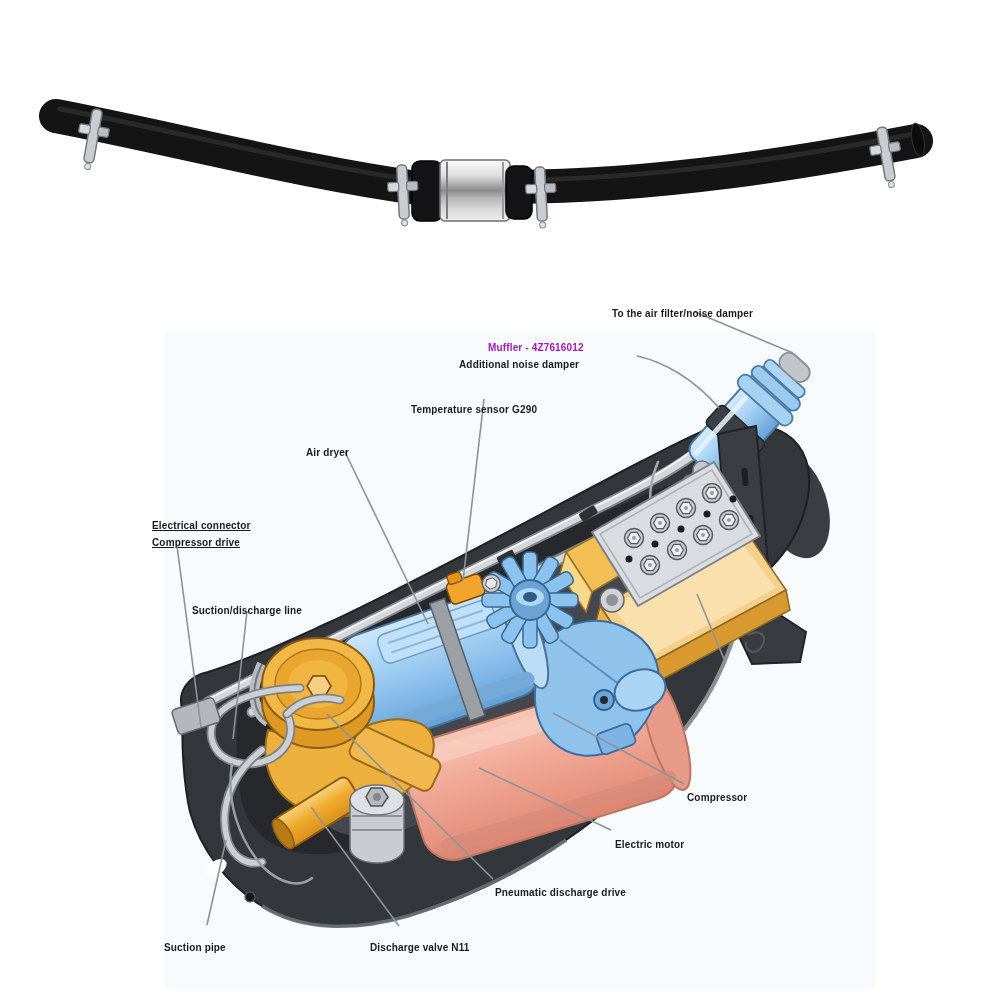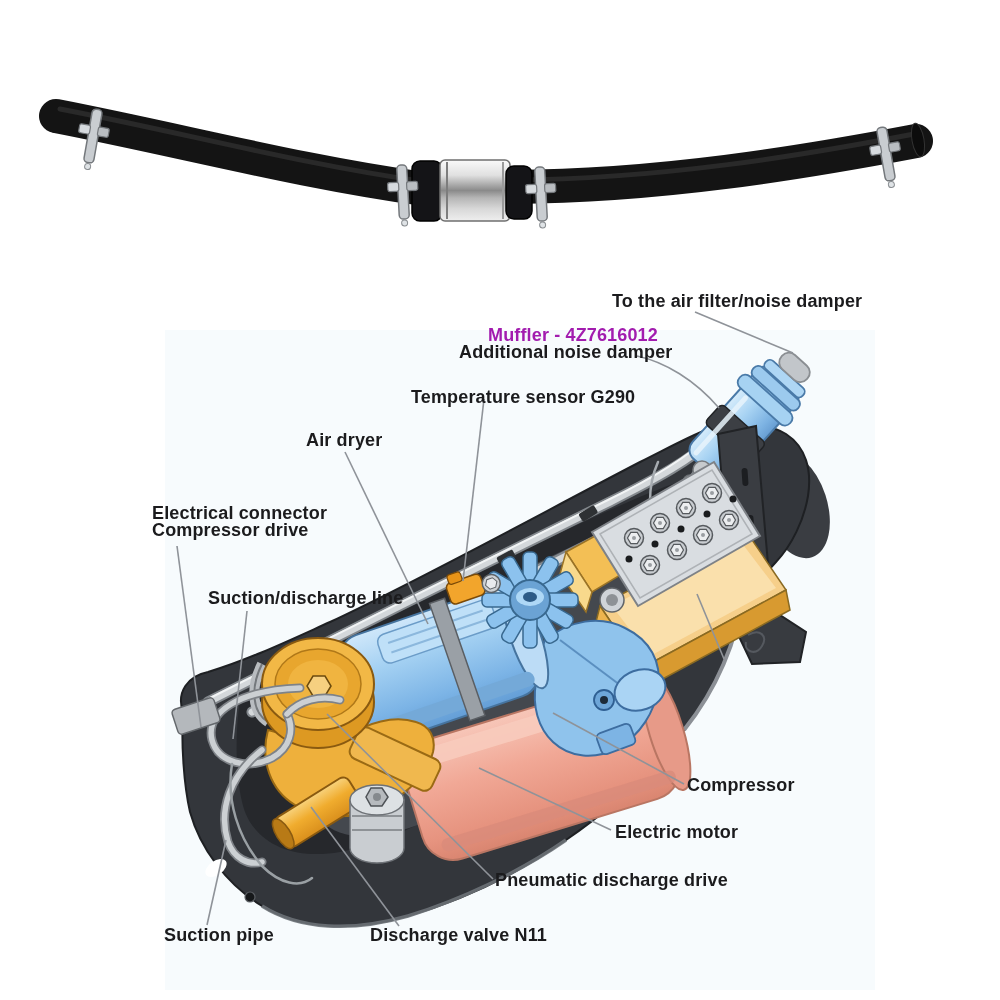--- a/index.html
+++ b/index.html
@@ -1,21 +1,21 @@
 <!DOCTYPE html>
 <html><head>
 <meta charset="utf-8">
 <style>
   html,body{margin:0;padding:0;background:#ffffff;}
   .stage{position:relative;width:1000px;height:1000px;background:#ffffff;overflow:hidden;
          font-family:"Liberation Sans", sans-serif;}
   #art{position:absolute;left:0;top:0;width:1000px;height:1000px;}
-  .lbl{position:absolute;font-weight:700;font-size:18px;line-height:17px;color:#1b1b1d;
-       white-space:nowrap;letter-spacing:.15px;}
-  .lbl .ln{display:block;}
+  .lbl{position:absolute;font-weight:700;font-size:10px;line-height:17px;color:#1b1b1d;
+       white-space:nowrap;letter-spacing:.15px;margin-top:12px;}
+  .lbl .ln{display:block;text-decoration:underline;}
   .lbl.red{color:#a21caf;}
 </style>
 </head>
 <body>
 
 <div class="stage">
 
 <svg id="art" viewBox="0 0 1000 1000" xmlns="http://www.w3.org/2000/svg">
   <defs>
     <linearGradient id="gMetal" x1="0" y1="0" x2="0" y2="1">
@@ -282,20 +282,20 @@
 
 <div class="lbl" style="left:612px;top:293px"><span>To the air filter/noise damper</span></div>
 <div class="lbl red" style="left:488px;top:327px"><span>Muffler - 4Z7616012</span></div>
 <div class="lbl" style="left:459px;top:344px"><span>Additional noise damper</span></div>
 <div class="lbl" style="left:411px;top:389px"><span>Temperature sensor G290</span></div>
 <div class="lbl" style="left:306px;top:432px"><span>Air dryer</span></div>
 <div class="lbl" style="left:152px;top:505px">
   <span class="ln">Electrical connector</span>
   <span class="ln">Compressor drive</span>
 </div>
-<div class="lbl" style="left:208px;top:590px"><span>Suction/discharge line</span></div>
+<div class="lbl" style="left:192px;top:590px"><span>Suction/discharge line</span></div>
 <div class="lbl" style="left:687px;top:777px"><span>Compressor</span></div>
 <div class="lbl" style="left:615px;top:824px"><span>Electric motor</span></div>
 <div class="lbl" style="left:495px;top:872px"><span>Pneumatic discharge drive</span></div>
 <div class="lbl" style="left:164px;top:927px"><span>Suction pipe</span></div>
 <div class="lbl" style="left:370px;top:927px"><span>Discharge valve N11</span></div>
 
 </div>
 
 </body></html>

